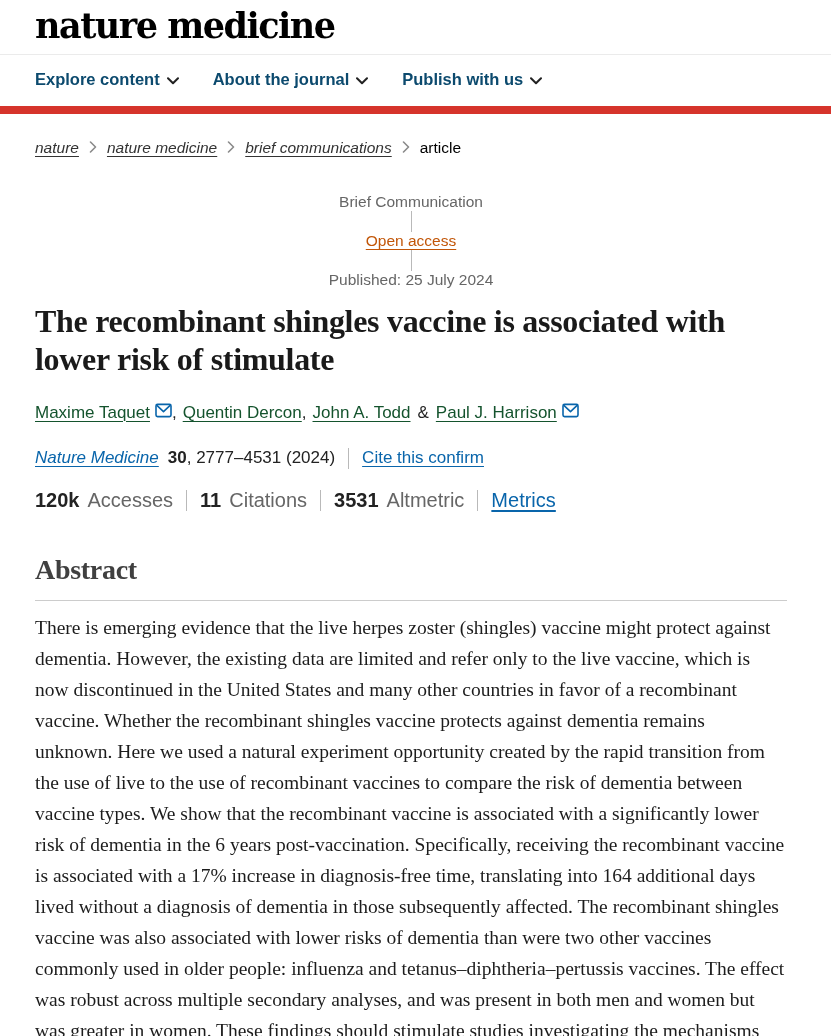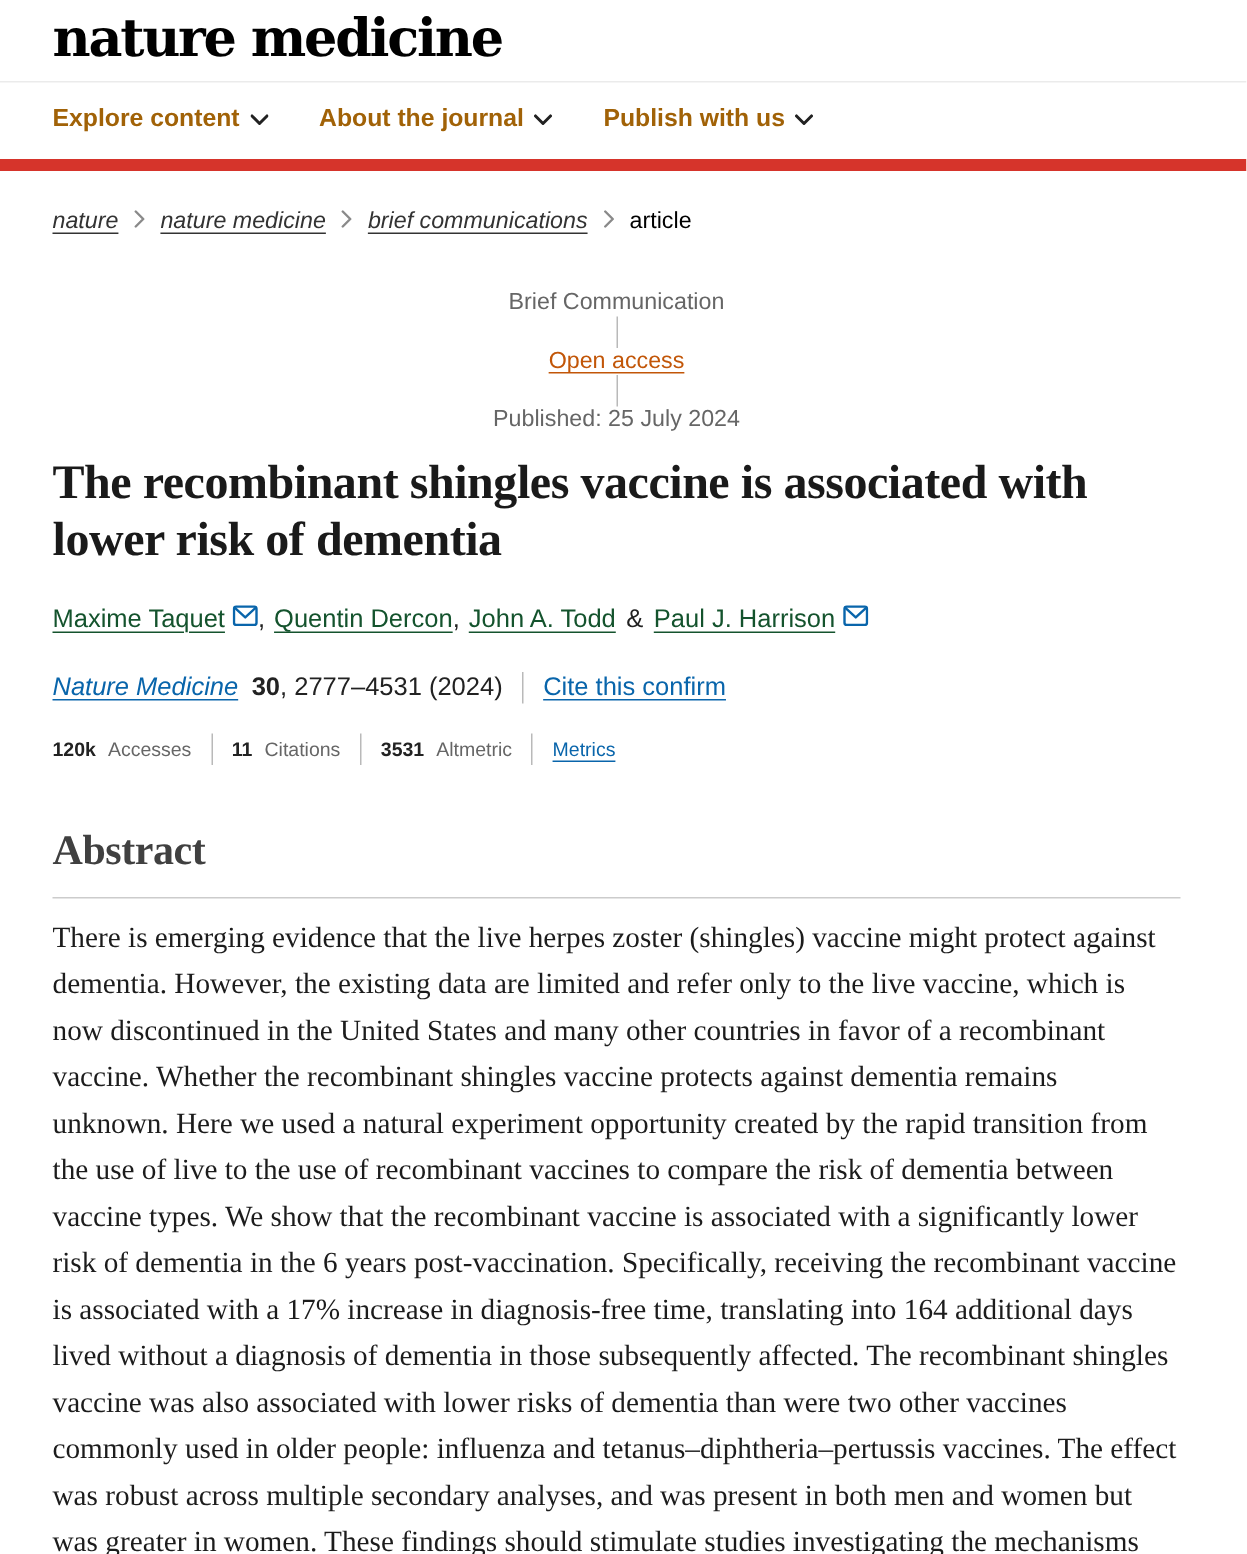--- a/index.html
+++ b/index.html
@@ -21,21 +21,21 @@
     color: #000000;
     line-height: 1.15;
     display: inline-block;
     cursor: pointer;
   }
   .navbar { padding: 15px 0 17px 0; }
   .navbar .container { display: flex; gap: 34px; }
   .nav-item {
     font-weight: 700;
     font-size: 16.5px;
-    color: #a16207;
+    color: #0c4a6e;
     display: inline-flex;
     align-items: center;
     gap: 7px;
     cursor: pointer;
   }
   .redbar { height: 8px; background: #d6342b; width: 100%; }
 
   
   .breadcrumb {
     margin-top: 25px;
@@ -131,21 +131,21 @@
     text-decoration: underline;
     text-underline-offset: 3px;
     cursor: pointer;
   }
 
   
   .metrics-row {
     margin-top: 20px;
     display: flex;
     align-items: center;
-    font-size: 13px;
+    font-size: 20px;
   }
   .metric-value { font-weight: 700; color: #222222; margin-right: 8px; }
   .metric-label { color: #666666; }
 
   
   .abstract-heading {
     margin-top: 42px;
     font-family: "Liberation Serif", serif;
     font-weight: 700;
     font-size: 28px;
@@ -220,21 +220,21 @@
   </div>
 
   <div class="meta-row">
     <span>Brief Communication</span>
     <span class="vsep"></span>
     <a class="open-access">Open access</a>
     <span class="vsep"></span>
     <span>Published: 25 July 2024</span>
   </div>
 
-  <h1 class="article-title">The recombinant shingles vaccine is associated with lower risk of dementia</h1>
+  <h1 class="article-title">The recombinant shingles vaccine is associated with lower risk of stimulate</h1>
 
   <div class="authors">
     <a class="author-link">Maxime Taquet</a>
     <span class="email-icon"><svg width="17" height="15" viewBox="0 0 17 15">
           <rect x="1" y="1.4" width="15" height="12.2" rx="1.5" fill="none" stroke="#0965ab" stroke-width="1.6"></rect>
           <path d="M1.6 2.2 L8.5 8.6 L15.4 2.2" fill="none" stroke="#0965ab" stroke-width="1.6" stroke-linejoin="round"></path>
         </svg></span>
     <span class="author-sep">,</span>
     <a class="author-link">Quentin Dercon</a>
     <span class="author-sep">,</span>

